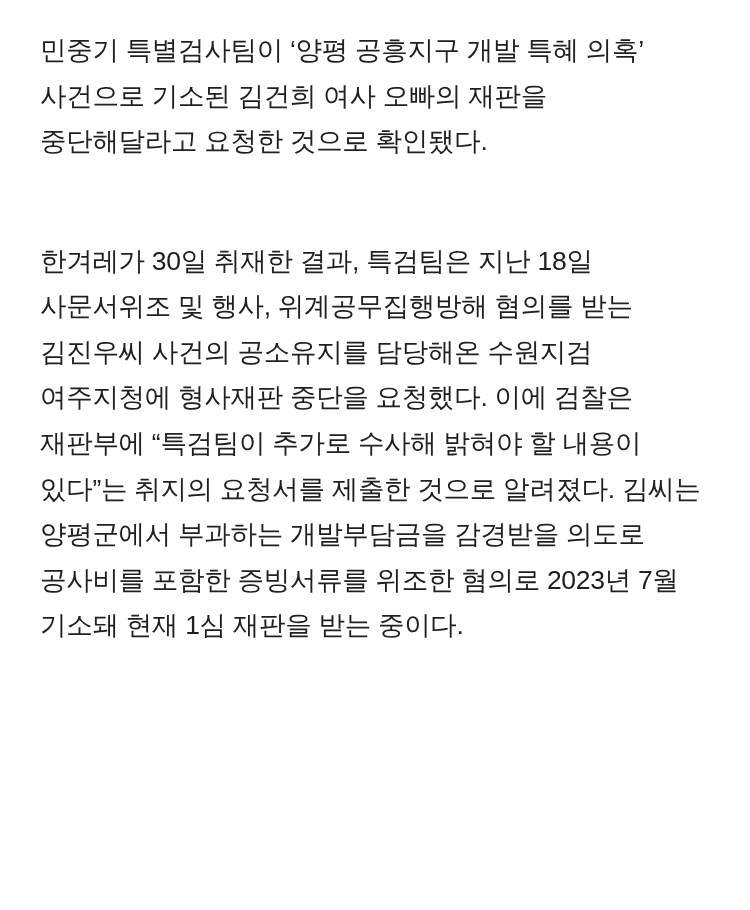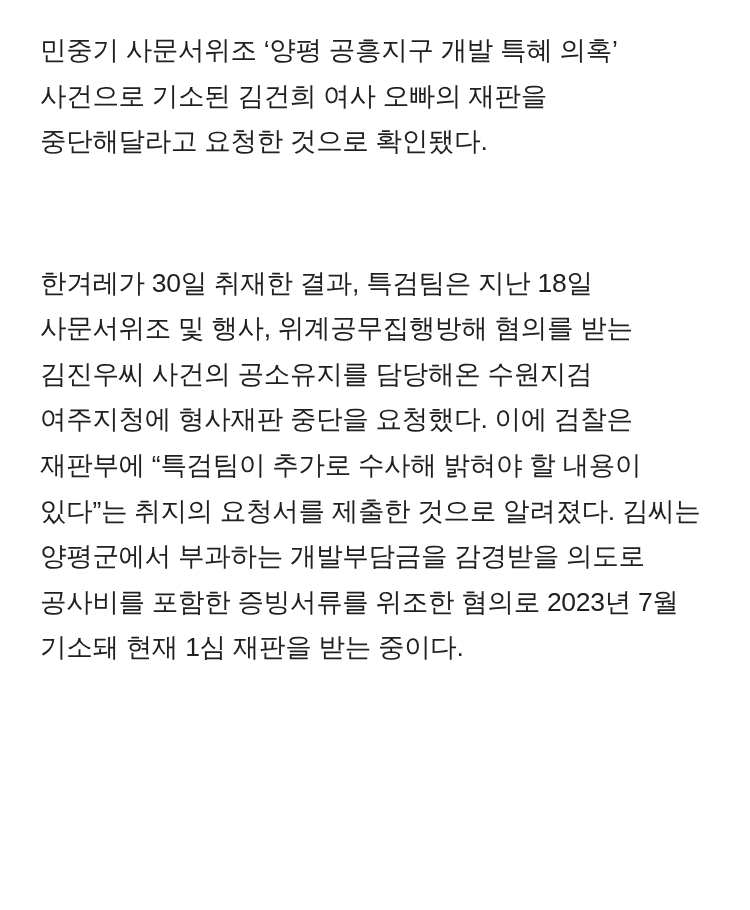--- a/index.html
+++ b/index.html
@@ -22,22 +22,22 @@
   .para {
     font-size: 26.5px;
     line-height: 1.72;
     letter-spacing: -0.3px;
     color: #202020;
     margin: 0;
     word-break: keep-all;
     text-align: left;
   }
   .para + .para {
-    margin-top: 96px;
+    margin-top: 74px;
   }
 </style>
 </head>
 <body>
 
 <div class="article">
-  <p class="para">민중기 사문서위조 ‘양평 공흥지구 개발 특혜 의혹’ 사건으로 기소된 김건희 여사 오빠의 재판을 중단해달라고 요청한 것으로 확인됐다.</p>
+  <p class="para">민중기 특별검사팀이 ‘양평 공흥지구 개발 특혜 의혹’ 사건으로 기소된 김건희 여사 오빠의 재판을 중단해달라고 요청한 것으로 확인됐다.</p>
   <p class="para">한겨레가 30일 취재한 결과, 특검팀은 지난 18일 사문서위조 및 행사, 위계공무집행방해 혐의를 받는 김진우씨 사건의 공소유지를 담당해온 수원지검 여주지청에 형사재판 중단을 요청했다. 이에 검찰은 재판부에 “특검팀이 추가로 수사해 밝혀야 할 내용이 있다”는 취지의 요청서를 제출한 것으로 알려졌다. 김씨는 양평군에서 부과하는 개발부담금을 감경받을 의도로 공사비를 포함한 증빙서류를 위조한 혐의로 2023년 7월 기소돼 현재 1심 재판을 받는 중이다.</p>
 </div>
 
 </body></html>

